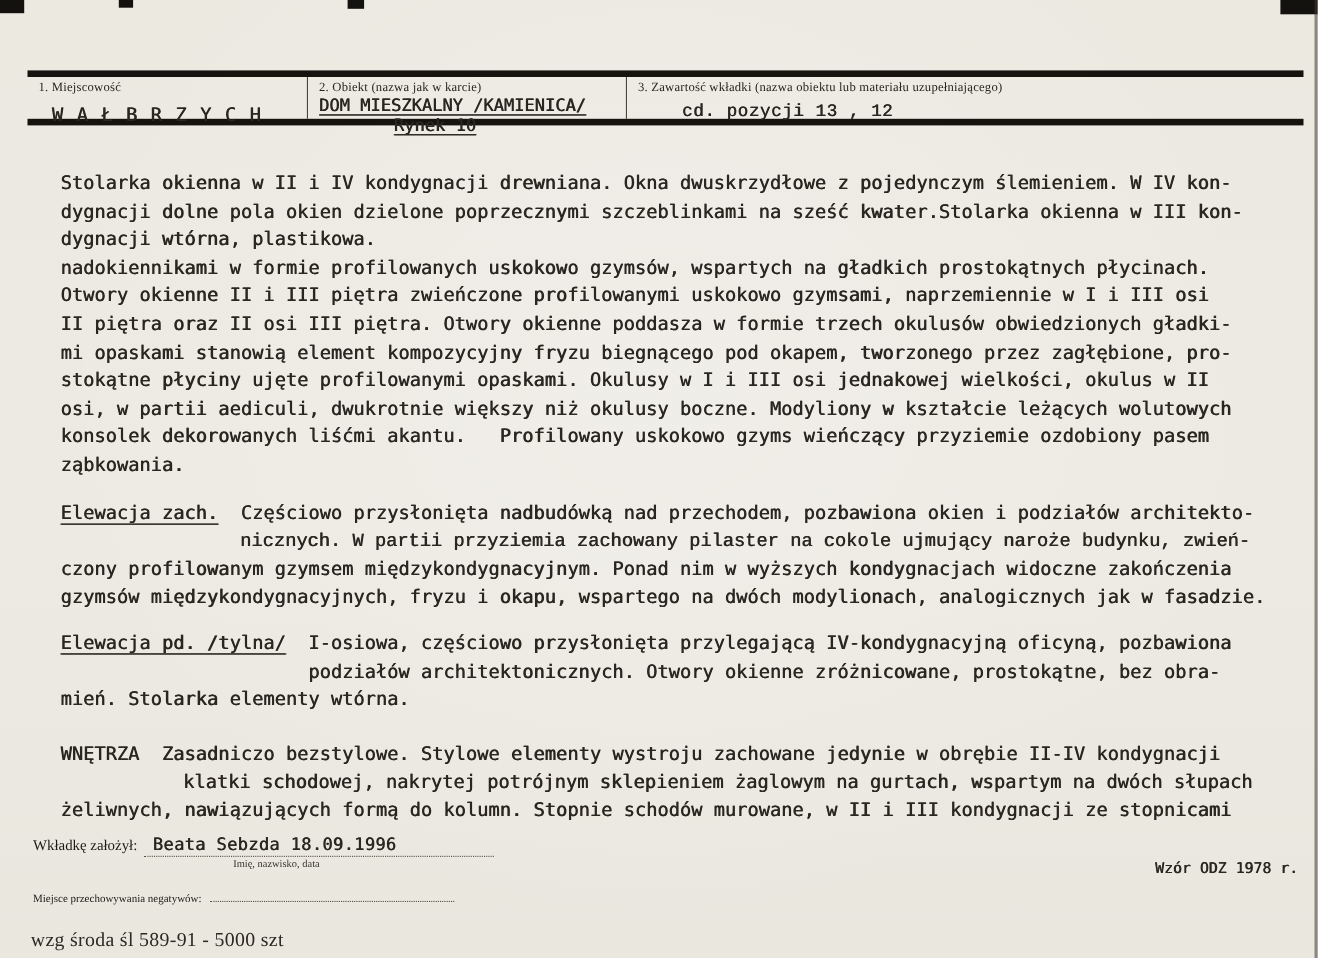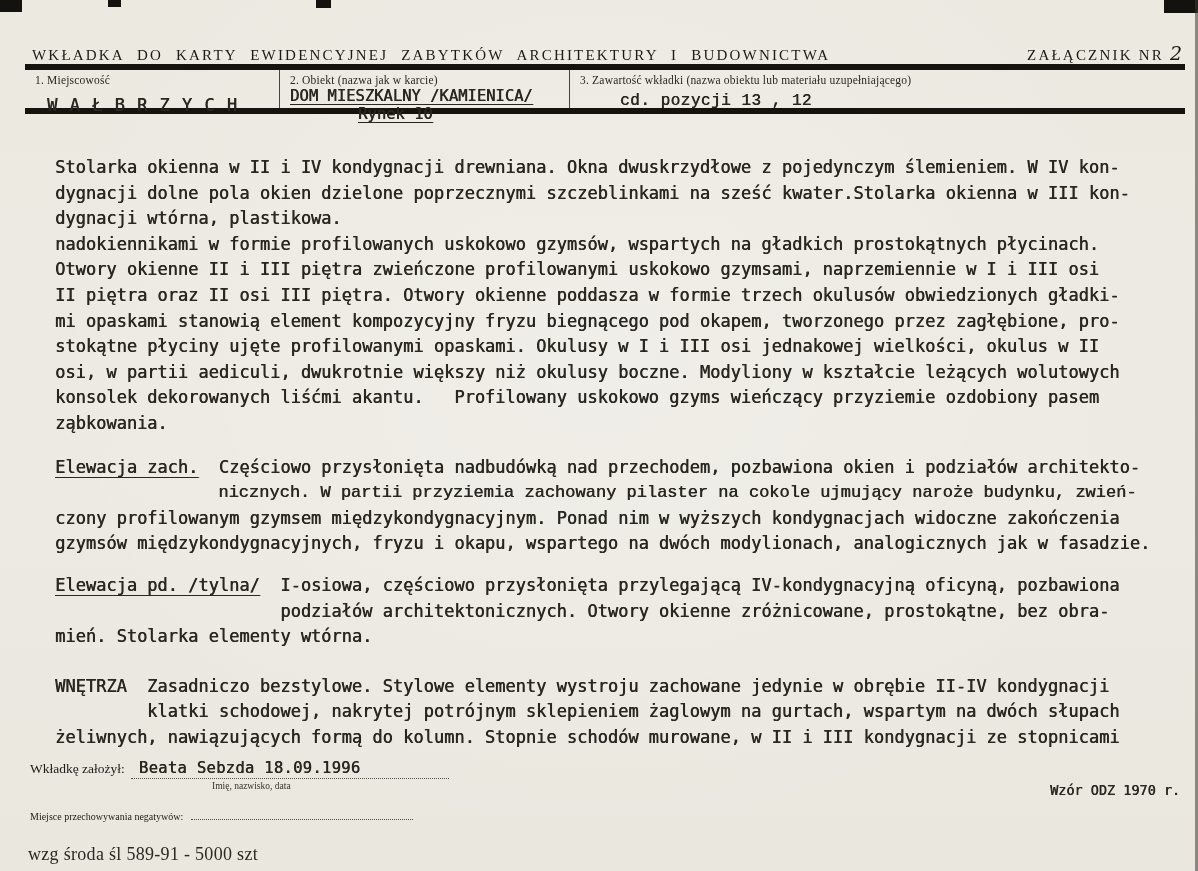--- a/index.html
+++ b/index.html
@@ -98,26 +98,20 @@
 <body>
 
 <div class="page">
 
   <div class="artifact a-tl"></div>
   <div class="artifact a-t1"></div>
   <div class="artifact a-t2"></div>
   <div class="artifact a-tr"></div>
   <div class="a-redge" style="position:absolute;"></div>
 
-  <div class="header-row">
-    <div class="print doc-title">WKŁADKA DO KARTY EWIDENCYJNEJ ZABYTKÓW ARCHITEKTURY I BUDOWNICTWA</div>
-    <div class="print annex">
-      <span>ZAŁĄCZNIK NR</span><span class="annex-num">2</span>
-    </div>
-  </div>
 
   <div class="rule-top"></div>
 
   <div class="info-table">
     <div class="cell cell-1">
       <div class="cell-label">1. Miejscowość</div>
       <div class="tw locality-value">W A Ł B R Z Y C H</div>
     </div>
     <div class="cell cell-2">
       <div class="cell-label">2. Obiekt (nazwa jak w karcie)</div>
@@ -152,34 +146,34 @@
         <div class="line">czony profilowanym gzymsem międzykondygnacyjnym. Ponad nim w wyższych kondygnacjach widoczne zakończenia</div>
         <div class="line">gzymsów międzykondygnacyjnych, fryzu i okapu, wspartego na dwóch modylionach, analogicznych jak w fasadzie.</div>
       </div>
       <div class="para" style="margin-top: 16px;">
         <div class="line"><span class="ulabel">Elewacja pd. /tylna/</span>  I-osiowa, częściowo przysłonięta przylegającą IV-kondygnacyjną oficyną, pozbawiona</div>
         <div class="line" style="padding-left: 22ch;">podziałów architektonicznych. Otwory okienne zróżnicowane, prostokątne, bez obra-</div>
         <div class="line">mień. Stolarka elementy wtórna.</div>
       </div>
       <div class="para" style="margin-top: 24px;">
         <div class="line">WNĘTRZA  Zasadniczo bezstylowe. Stylowe elementy wystroju zachowane jedynie w obrębie II-IV kondygnacji</div>
-        <div class="line" style="padding-left: 9ch;">klatki schodowej, nakrytej potrójnym sklepieniem żaglowym na gurtach, wspartym na dwóch słupach</div>
+        <div class="line" style="padding-left: 9ch; text-align: center;">klatki schodowej, nakrytej potrójnym sklepieniem żaglowym na gurtach, wspartym na dwóch słupach</div>
         <div class="line">żeliwnych, nawiązujących formą do kolumn. Stopnie schodów murowane, w II i III kondygnacji ze stopnicami</div>
       </div>
     </div>
 
   <div class="founder-row">
     <span class="print founder-label">Wkładkę założył:</span>
     <span class="sign-line">
       <span class="tw founder-value">Beata Sebzda  18.09.1996</span>
     </span>
   </div>
   <div class="founder-caption">Imię, nazwisko, data</div>
 
-  <div class="tw pattern-note">Wzór ODZ 1970 r.</div>
+  <div class="tw pattern-note">Wzór ODZ 1978 r.</div>
 
   <div class="negatives-row">
     <span class="print negatives-label">Miejsce przechowywania negatywów:</span>
     <span class="negatives-line"></span>
   </div>
 
   <div class="print-note">wzg środa śl 589-91 - 5000 szt</div>
 
 </div>
 

